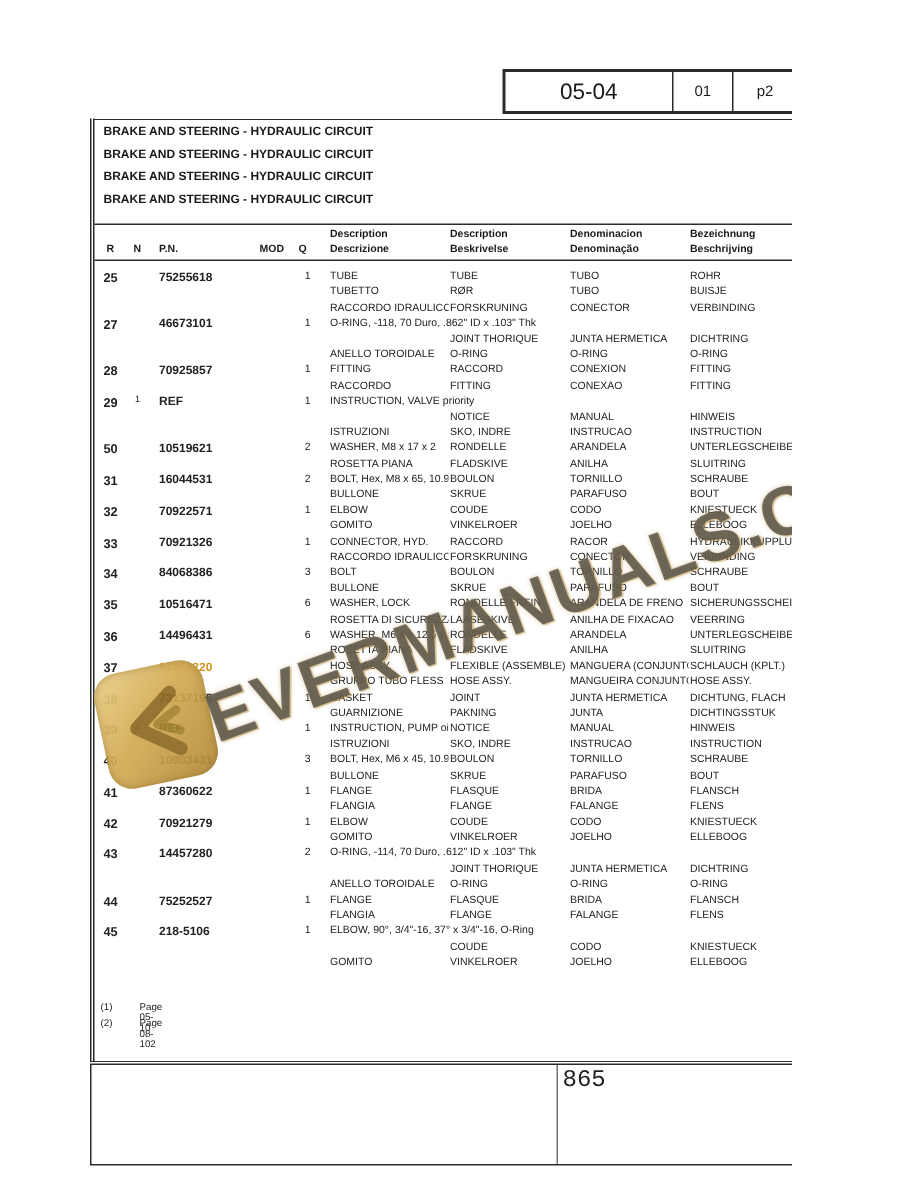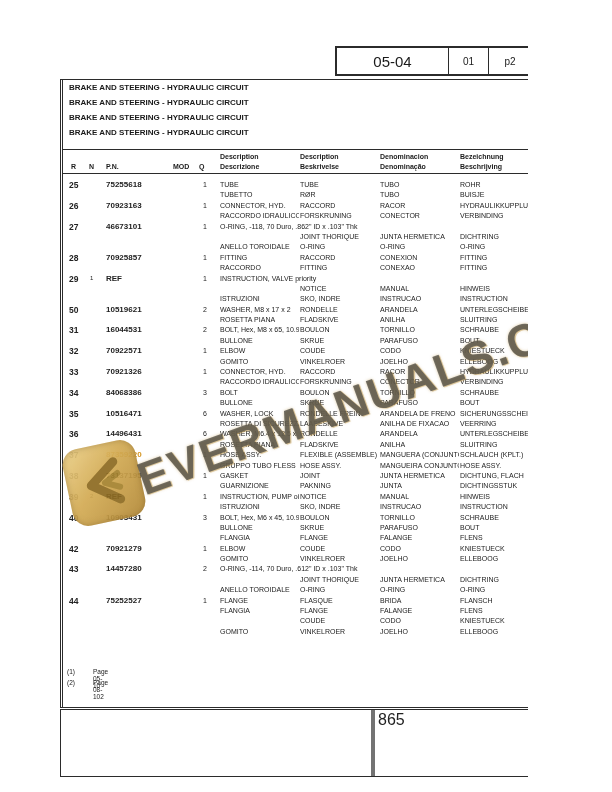--- a/index.html
+++ b/index.html
@@ -47,21 +47,21 @@
 
   
   .fnote{position:absolute;font-size:6.5px;}
   .fnmark{position:absolute;left:4px;}
   .fntext{position:absolute;left:30px;}
 
   
   #footbox{position:absolute;left:60px;top:692px;width:512px;height:68px;
            border:1px solid #2b2b2b;box-sizing:border-box;}
   #footbox .fb-right{position:absolute;left:310px;top:0;bottom:0;right:0;
-           border-left:4px solid #737373;padding:1px 0 0 3px;box-sizing:border-box;}
+           border-left:1px solid #737373;padding:1px 0 0 3px;box-sizing:border-box;font-family:Liberation Mono, monospace;}
   #pagenum{font-size:16px;color:#222;}
 
   
   #wm-text{position:absolute;left:130px;top:438px;transform:rotate(-20deg);
            transform-origin:0 0;font-size:46px;font-weight:bold;letter-spacing:2px;
            color:rgba(85,83,76,0.82);white-space:nowrap;
            text-shadow:1px 1px 0 rgba(190,150,70,0.45), 0 0 3px rgba(190,150,70,0.5);
            pointer-events:none;}
   #wm-logo{position:absolute;left:67px;top:427px;width:74px;height:78px;
            transform:rotate(-12deg);opacity:0.93;pointer-events:none;}
@@ -116,30 +116,20 @@
           <div class="cell cc4">ROHR</div>
           <div class="cell clc">195T</div>
         </div>
         <div class="tline">
           <div class="cell cc1">TUBETTO</div>
           <div class="cell cc2">RØR</div>
           <div class="cell cc3">TUBO</div>
           <div class="cell cc4">BUISJE</div>
         </div>
         <div class="tline">
-          <div class="cell cr">26</div>
-          <div class="cell cpn">70923163</div>
-          <div class="cell cq">1</div>
-          <div class="cell cc1">CONNECTOR, HYD.</div>
-          <div class="cell cc2">RACCORD</div>
-          <div class="cell cc3">RACOR</div>
-          <div class="cell cc4">HYDRAULIKKUPPLUNG</div>
-          <div class="cell clc">020R</div>
-        </div>
-        <div class="tline">
           <div class="cell cc1">RACCORDO IDRAULICO</div>
           <div class="cell cc2">FORSKRUNING</div>
           <div class="cell cc3">CONECTOR</div>
           <div class="cell cc4">VERBINDING</div>
         </div>
         <div class="tline">
           <div class="cell cr">27</div>
           <div class="cell cpn">46673101</div>
           <div class="cell cq">1</div>
           <div class="cell cspan">O-RING, -118, 70 Duro, .862" ID x .103" Thk</div>
@@ -362,20 +352,30 @@
           <div class="cell cc4">SCHRAUBE</div>
           <div class="cell clc">140B</div>
         </div>
         <div class="tline">
           <div class="cell cc1">BULLONE</div>
           <div class="cell cc2">SKRUE</div>
           <div class="cell cc3">PARAFUSO</div>
           <div class="cell cc4">BOUT</div>
         </div>
         <div class="tline">
+          <div class="cell cr">41</div>
+          <div class="cell cpn">87360622</div>
+          <div class="cell cq">1</div>
+          <div class="cell cc1">FLANGE</div>
+          <div class="cell cc2">FLASQUE</div>
+          <div class="cell cc3">BRIDA</div>
+          <div class="cell cc4">FLANSCH</div>
+          <div class="cell clc">070F</div>
+        </div>
+        <div class="tline">
           <div class="cell cc1">FLANGIA</div>
           <div class="cell cc2">FLANGE</div>
           <div class="cell cc3">FALANGE</div>
           <div class="cell cc4">FLENS</div>
         </div>
         <div class="tline">
           <div class="cell cr">42</div>
           <div class="cell cpn">70921279</div>
           <div class="cell cq">1</div>
           <div class="cell cc1">ELBOW</div>
@@ -416,20 +416,26 @@
           <div class="cell cc2">FLASQUE</div>
           <div class="cell cc3">BRIDA</div>
           <div class="cell cc4">FLANSCH</div>
           <div class="cell clc">070F</div>
         </div>
         <div class="tline">
           <div class="cell cc1">FLANGIA</div>
           <div class="cell cc2">FLANGE</div>
           <div class="cell cc3">FALANGE</div>
           <div class="cell cc4">FLENS</div>
+        </div>
+        <div class="tline">
+          <div class="cell cr">45</div>
+          <div class="cell cpn">218-5106</div>
+          <div class="cell cq">1</div>
+          <div class="cell cspan">ELBOW, 90°, 3/4"-16, 37° x 3/4"-16, O-Ring</div>
         </div>
         <div class="tline">
           <div class="cell cc2">COUDE</div>
           <div class="cell cc3">CODO</div>
           <div class="cell cc4">KNIESTUECK</div>
           <div class="cell clc">085G</div>
         </div>
         <div class="tline">
           <div class="cell cc1">GOMITO</div>
           <div class="cell cc2">VINKELROER</div>

